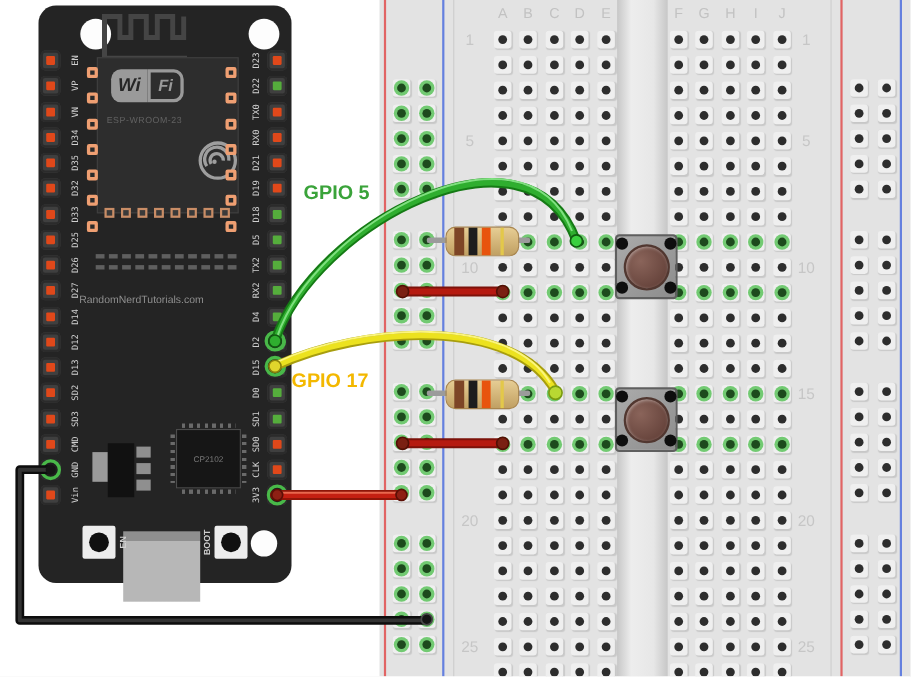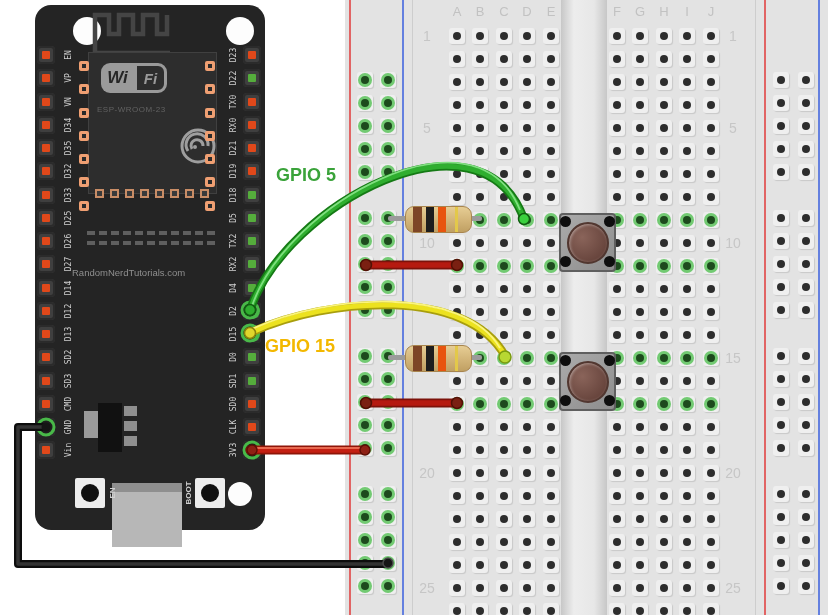--- a/index.html
+++ b/index.html
@@ -475,20 +475,27 @@
     </div>
     <div class="module-name">ESP-WROOM-23</div>
     <svg class="swirl" width="38" height="38" viewBox="0 0 38 38">
       <circle cx="19" cy="19" r="16" stroke="#9e9e9e" stroke-width="3" fill="none"></circle>
       <path d="M9,24 a11,11 0 1,1 20,-5" stroke="#9e9e9e" stroke-width="3" fill="none"></path>
       <path d="M13,22 a6,6 0 1,1 11,-3" stroke="#9e9e9e" stroke-width="3" fill="none"></path>
       <circle cx="16" cy="20" r="2" fill="#9e9e9e"></circle>
     </svg>
     <div class="watermark">RandomNerdTutorials.com</div>
 
+    <div class="cp2102">
+      <span>CP2102</span>
+      <div class="chip-pins v" style="left:-6px;top:4px;width:4px;height:44px"></div>
+      <div class="chip-pins v" style="right:-6px;top:4px;width:4px;height:44px"></div>
+      <div class="chip-pins" style="left:4px;top:-6px;width:49px;height:4px"></div>
+      <div class="chip-pins" style="left:4px;bottom:-6px;width:49px;height:4px"></div>
+    </div>
     <div class="regulator-tab"></div>
     <div class="regulator-body"></div>
     <div class="regulator-pad" style="top:401px"></div>
     <div class="regulator-pad" style="top:416px"></div>
     <div class="regulator-pad" style="top:431px"></div>
 
     <div class="usb"></div>
     <div class="tact" style="left:40px"></div>
     <div class="tact" style="left:160px"></div>
     <span class="tact-label" style="left:77px;top:488px">EN</span>
@@ -768,14 +775,14 @@
     <g>
       <path d="M250,333 C330,296 468,288 505,356" stroke="#a89e0e" stroke-width="8.5" fill="none" stroke-linecap="round"></path>
       <path d="M250,333 C330,296 468,288 505,356" stroke="#ece21f" stroke-width="5" fill="none" stroke-linecap="round"></path>
       <path d="M252,329 C330,293 464,286 500,348" stroke="#fbf57c" stroke-width="1.8" fill="none"></path>
       <circle cx="250" cy="333" r="5.5" fill="#e0d62c" stroke="#8a820c" stroke-width="1.5"></circle>
       <circle cx="505" cy="357" r="6" fill="#b8d832" stroke="#7a9a10" stroke-width="1.5"></circle>
     </g>
   </svg>
 
   <span class="gpio-label" style="left: 276px; top: 165px; color: rgb(58, 163, 58);">GPIO 5</span>
-  <span class="gpio-label" style="left: 265px; top: 336px; color: rgb(243, 184, 0);">GPIO 15</span>
+  <span class="gpio-label" style="left: 265px; top: 336px; color: rgb(243, 184, 0);">GPIO 17</span>
 </div>
 
 </body></html>

